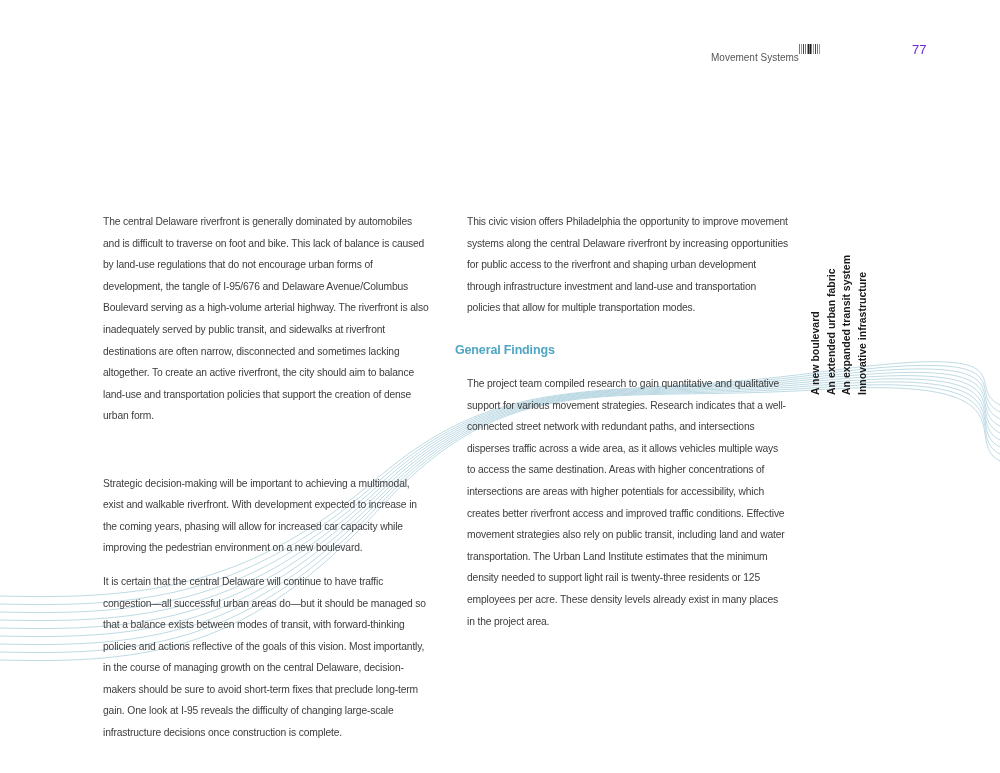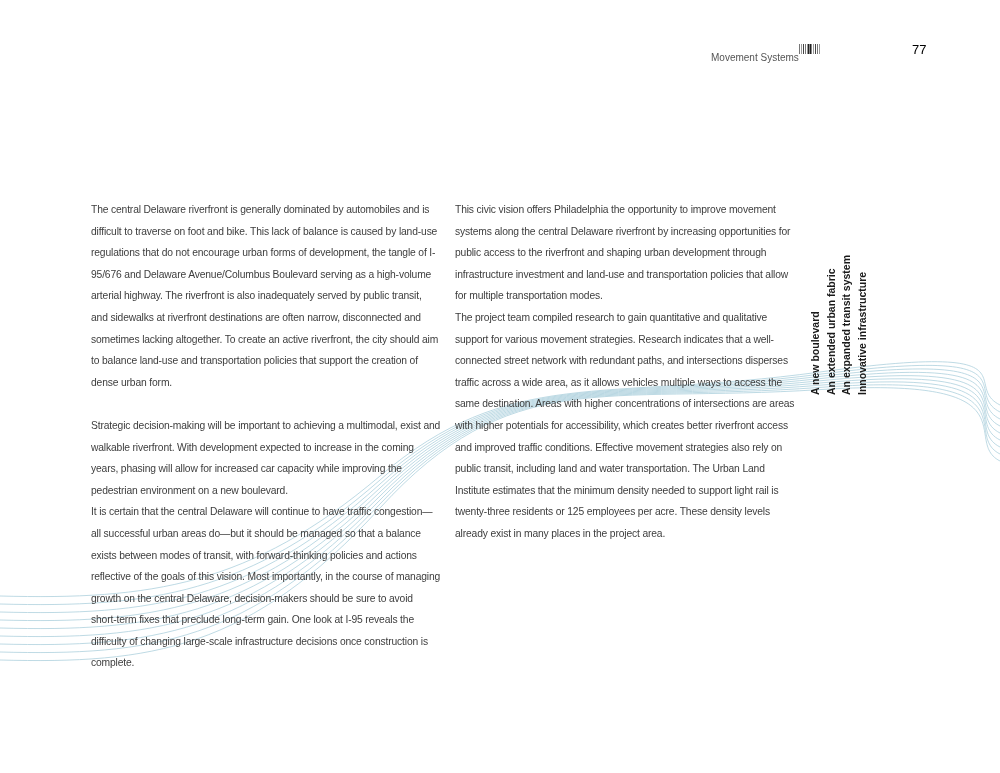--- a/index.html
+++ b/index.html
@@ -4,24 +4,24 @@
   <style>
     html, body { margin: 0; padding: 0; background: #ffffff; }
     body { width: 1000px; height: 773px; position: relative; overflow: hidden;
            font-family: "Liberation Sans", "DejaVu Sans", sans-serif; color: #3a3a3a; }
     .header-section { position: absolute; left: 711px; top: 52px; font-size: 10px; color: #555; text-align: right; }
     .barcode { position: absolute; left: 799px; top: 44px; width: 22px; height: 10px;
       background: repeating-linear-gradient(90deg,#777 0 1px,#fff 1px 2px,#999 2px 3px,#fff 3px 4px,#444 4px 5px,#fff 5px 6px);
     }
     .barcode .dark { position:absolute; left: 9px; top:0; width:4px; height:10px;
       background: repeating-linear-gradient(90deg,#222 0 1px,#888 1px 2px); }
-    .page-num { position: absolute; left: 912px; top: 42px; font-size: 13px; color: #000000; }
+    .page-num { position: absolute; left: 912px; top: 42px; font-size: 13px; color: #6d28d9; }
     svg.waves { position: absolute; left: 0; top: 0; width: 1000px; height: 773px; }
     .col { position: absolute; font-size: 10.3px; line-height: 21.6px; color: #3d3d3d; letter-spacing: -0.15px; }
-    .col p { margin: 0; }
+    .col p { margin: 12px; }
     .col-left { left: 91px; top: 199px; width: 350px; }
     .col-right { left: 455px; top: 199px; width: 345px; }
     .gap { height: 21.6px; }
     .heading { color: #4ea6c2; font-weight: bold; font-size: 12.5px; line-height: 22px; margin: 0; }
     .heading.gf { margin-top: 20px; }
     .vlist { position: absolute; left: 808px; top: 395px; transform-origin: 0 0; transform: rotate(-90deg);
              font-size: 10.5px; line-height: 15.5px; font-weight: bold; color: #1a1a1a; white-space: nowrap; }
     .vlist div { margin: 0; }
   </style>
 </head>
@@ -47,20 +47,21 @@
 
 <div class="col col-left">
   <p>The central Delaware riverfront is generally dominated by automobiles and is difficult to traverse on foot and bike. This lack of balance is caused by land-use regulations that do not encourage urban forms of development, the tangle of I-95/676 and Delaware Avenue/Columbus Boulevard serving as a high-volume arterial highway. The riverfront is also inadequately served by public transit, and sidewalks at riverfront destinations are often narrow, disconnected and sometimes lacking altogether. To create an active riverfront, the city should aim to balance land-use and transportation policies that support the creation of dense urban form.</p>
   <div class="gap"></div>
   <p>Strategic decision-making will be important to achieving a multimodal, exist and walkable riverfront. With development expected to increase in the coming years, phasing will allow for increased car capacity while improving the pedestrian environment on a new boulevard.</p>
   <p>It is certain that the central Delaware will continue to have traffic congestion—all successful urban areas do—but it should be managed so that a balance exists between modes of transit, with forward-thinking policies and actions reflective of the goals of this vision. Most importantly, in the course of managing growth on the central Delaware, decision-makers should be sure to avoid short-term fixes that preclude long-term gain. One look at I-95 reveals the difficulty of changing large-scale infrastructure decisions once construction is complete.</p>
 </div>
 
 <div class="col col-right">
   <p>This civic vision offers Philadelphia the opportunity to improve movement systems along the central Delaware riverfront by increasing opportunities for public access to the riverfront and shaping urban development through infrastructure investment and land-use and transportation policies that allow for multiple transportation modes.</p>
+  <h2 class="heading gf">General Findings</h2>
   <p>The project team compiled research to gain quantitative and qualitative support for various movement strategies. Research indicates that a well-connected street network with redundant paths, and intersections disperses traffic across a wide area, as it allows vehicles multiple ways to access the same destination. Areas with higher concentrations of intersections are areas with higher potentials for accessibility, which creates better riverfront access and improved traffic conditions. Effective movement strategies also rely on public transit, including land and water transportation. The Urban Land Institute estimates that the minimum density needed to support light rail is twenty-three residents or 125 employees per acre. These density levels already exist in many places in the project area.</p>
 </div>
 
 <div class="vlist">
   <div>A new boulevard</div>
   <div>An extended urban fabric</div>
   <div>An expanded transit system</div>
   <div>Innovative infrastructure</div>
 </div>
 

